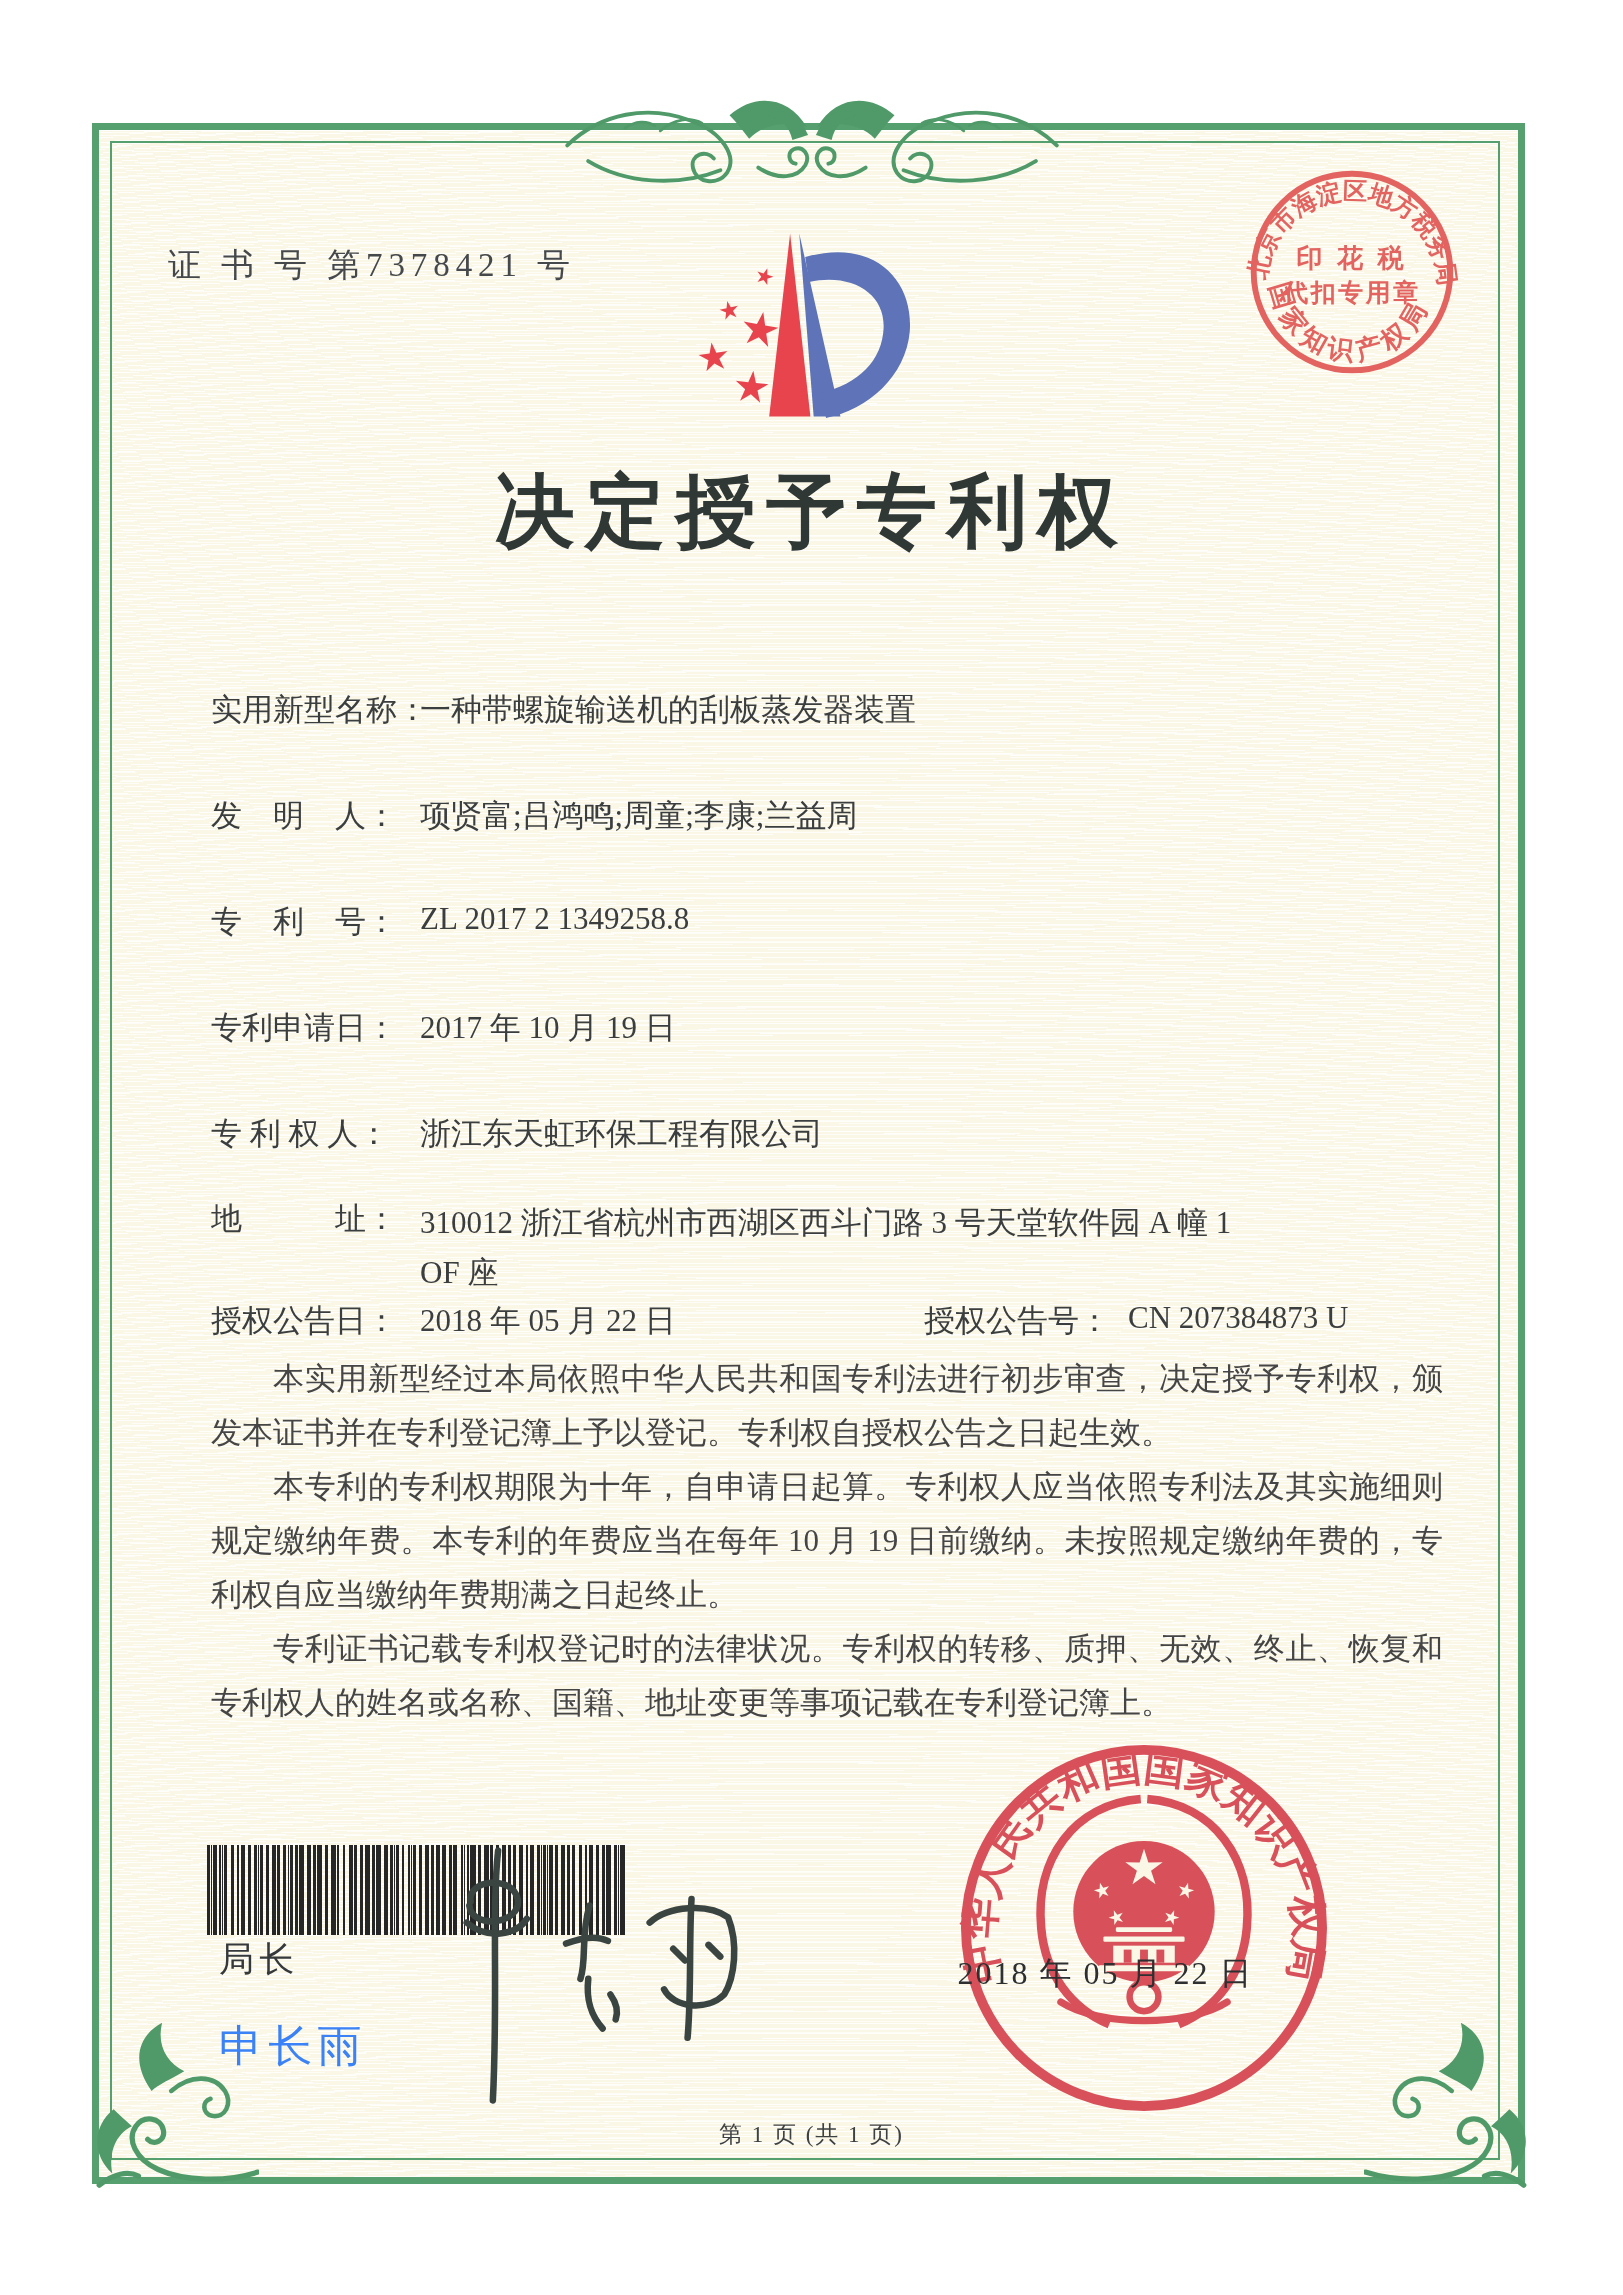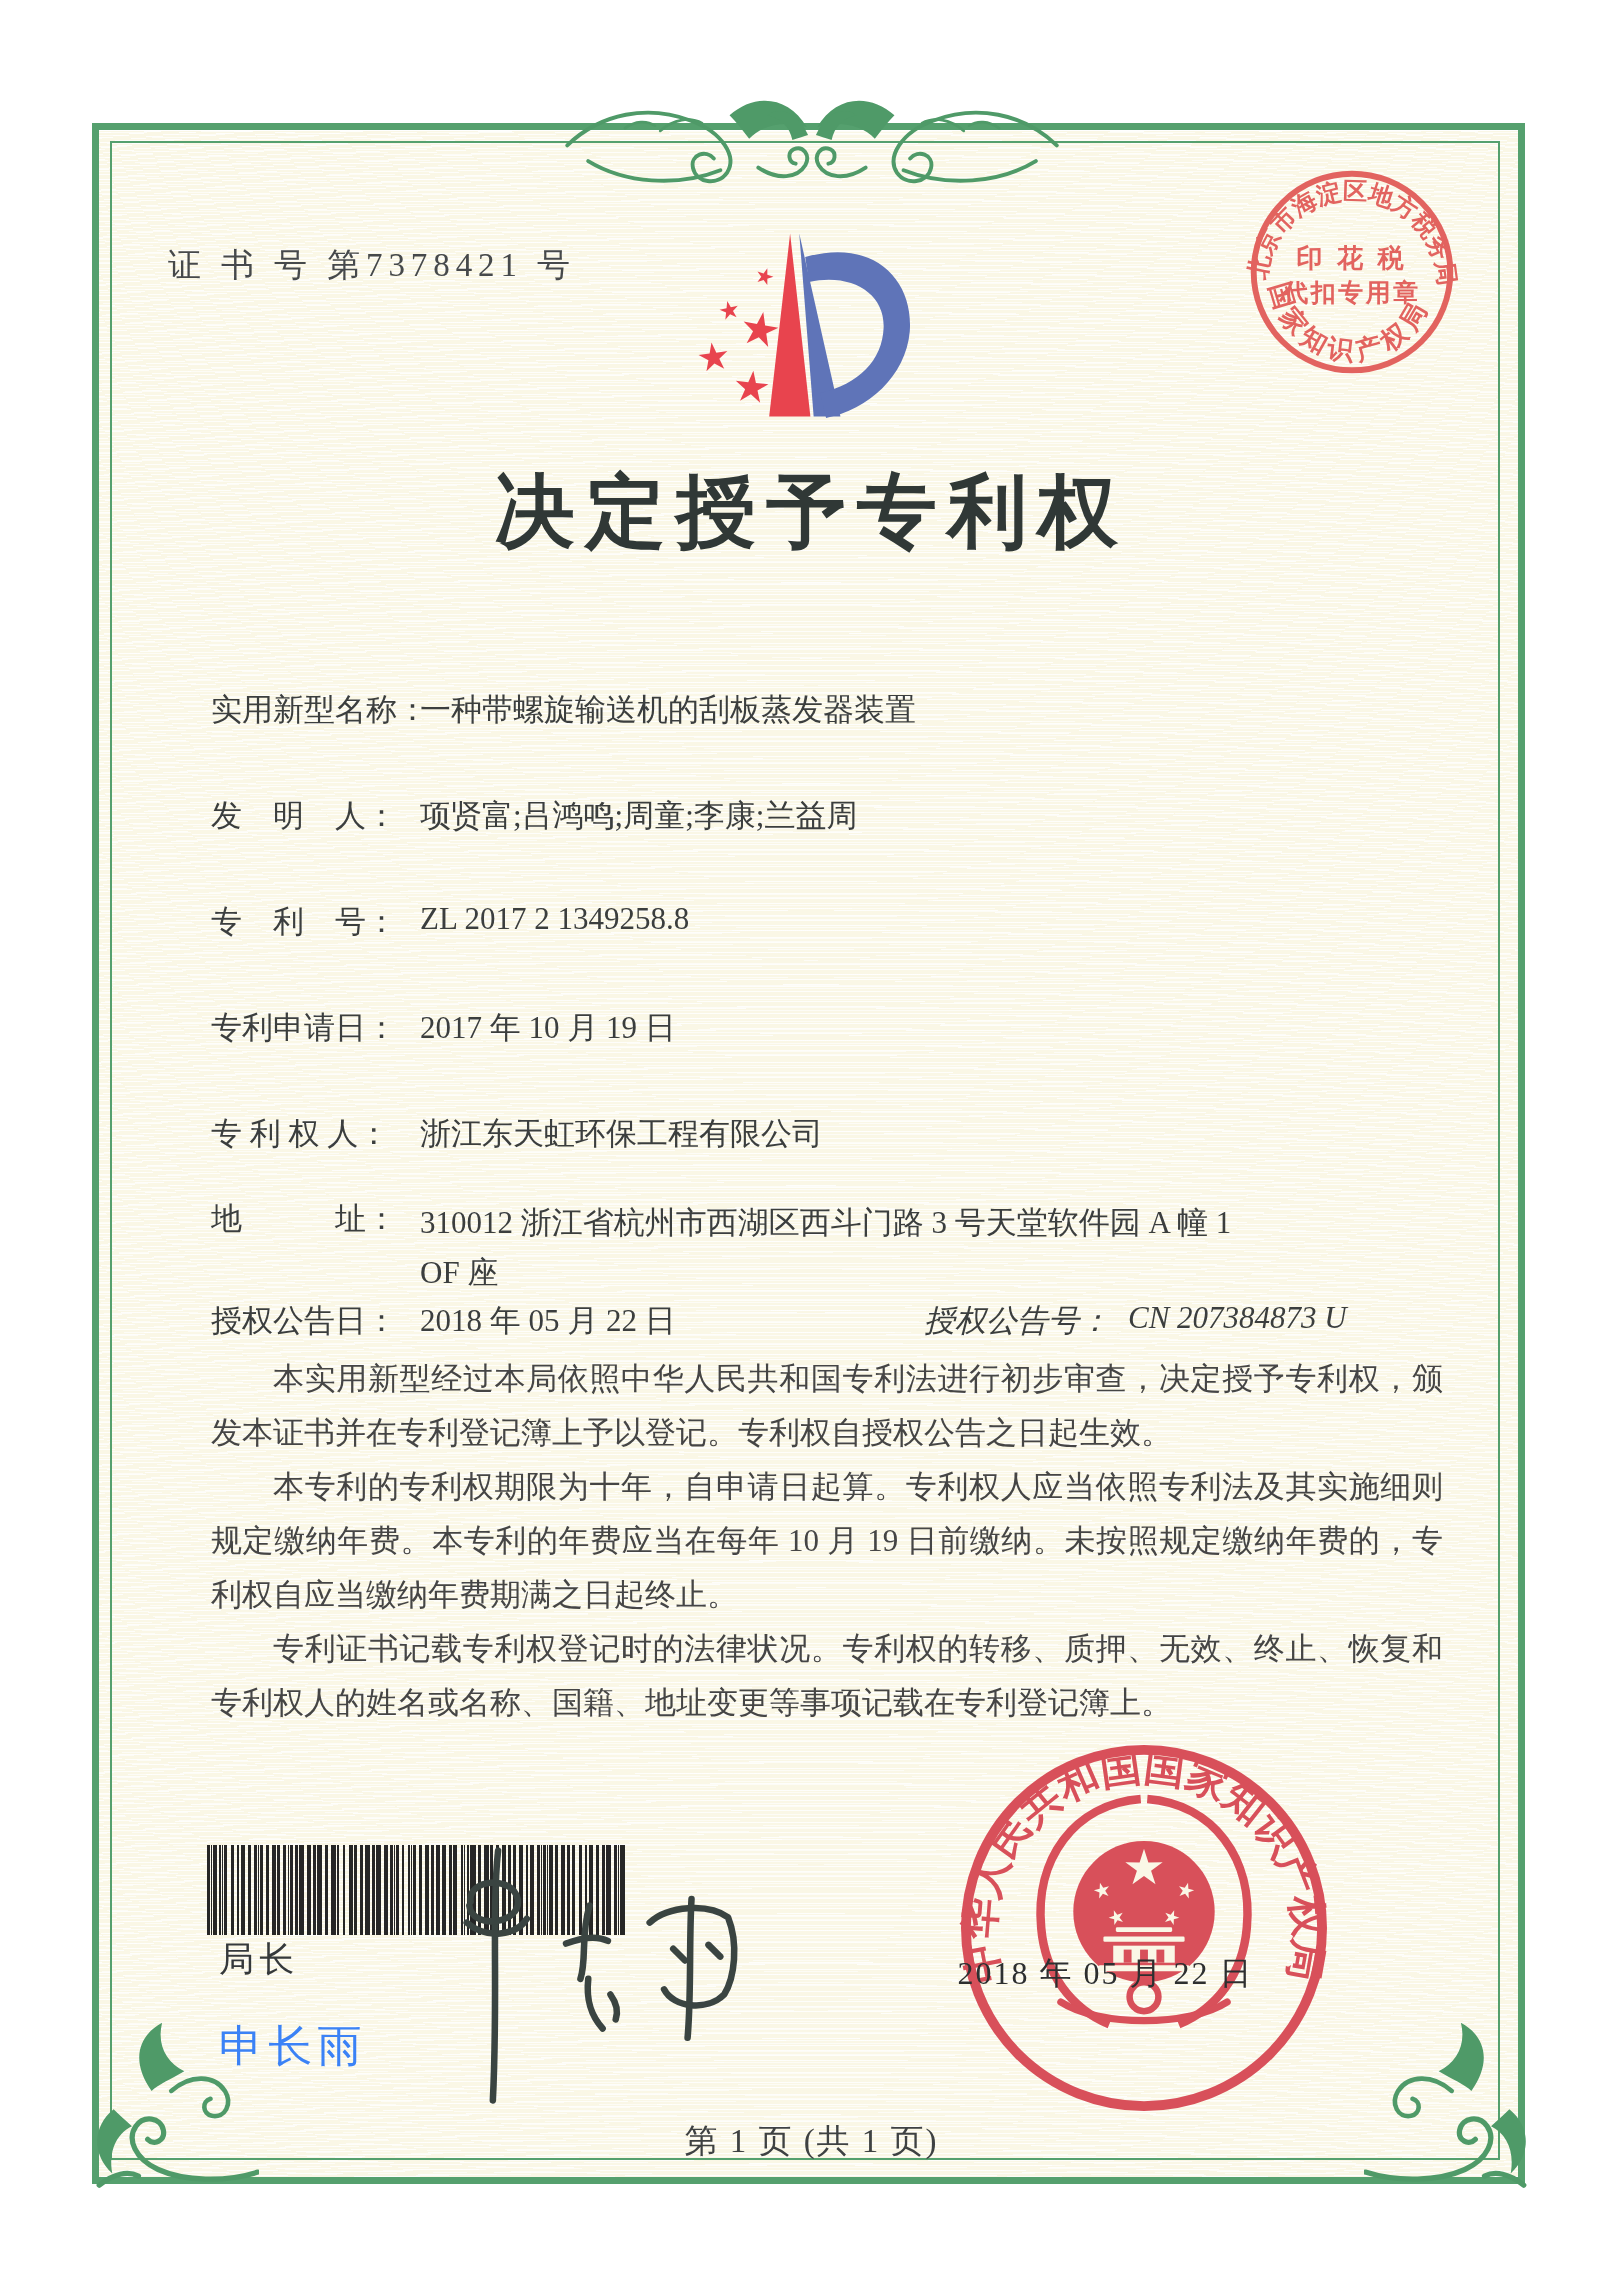--- a/index.html
+++ b/index.html
@@ -35,21 +35,21 @@
     font-size:80px; font-weight:700; letter-spacing:10.5px; color:#303836;
   }
   .frow{
     position:absolute; left:211px; width:1237px; font-size:31px; color:#3b3e3e;
     white-space:nowrap;
   }
   .flab{ display:inline-block; width:209px; }
   .fval{ display:inline-block; vertical-align:top; }
   .fval-wrap{ display:inline-block; vertical-align:top; width:1021px; white-space:normal; }
   .fval-wrap div{ line-height:50px; }
-  .frow2{ position:absolute; left:924px; font-size:31px; color:#3b3e3e; white-space:nowrap;font-style:italic; }
+  .frow2{ position:absolute; left:924px; font-size:31px; color:#3b3e3e; white-space:nowrap; }
   .frow2 .flab{ width:204px; }
   .paras{
     position:absolute; left:211px; top:1352px; width:1232px;
     font-size:31px; line-height:54px; color:#454545; text-align:justify;font-family:Liberation Serif, serif;
   }
   .paras p{ margin:0; text-indent:2em; }
   .barcode{
     position:absolute; left:207px; top:1845px; width:419px; height:90px;
     background-image:
       repeating-linear-gradient(90deg, #262626 0 2.6px, transparent 2.6px 5.9px),
@@ -59,21 +59,21 @@
   .role-label{ position:absolute; left:219px; top:1936px; font-size:35px; letter-spacing:5.2px; color:#35393b; }
   .issuer-name{ position:absolute; left:219px; top:2017px; font-size:44px; letter-spacing:5.2px; color:#3b82f6; }
   .signature{ position:absolute; left:393px; top:1839px; }
   .office-seal{ position:absolute; left:943px; top:1727px; }
   .seal-date{
     position:absolute; left:922px; top:1952px; width:367px; text-align:center;
     font-size:32px; color:#2d2f30; letter-spacing:2px; z-index:5;
   }
   .footer{
     position:absolute; left:0; right:0; top:2119px; text-align:center;
-    font-size:33px; color:#3e4142; letter-spacing:2px;
+    font-size:23px; color:#3e4142; letter-spacing:2px;
   }
   .ornament{ position:absolute; }
   svg text{ font-family:"Liberation Serif","DejaVu Serif",serif; }
 </style>
 </head>
 <body>
 
 <div class="page">
 
   <div class="interior"></div>

